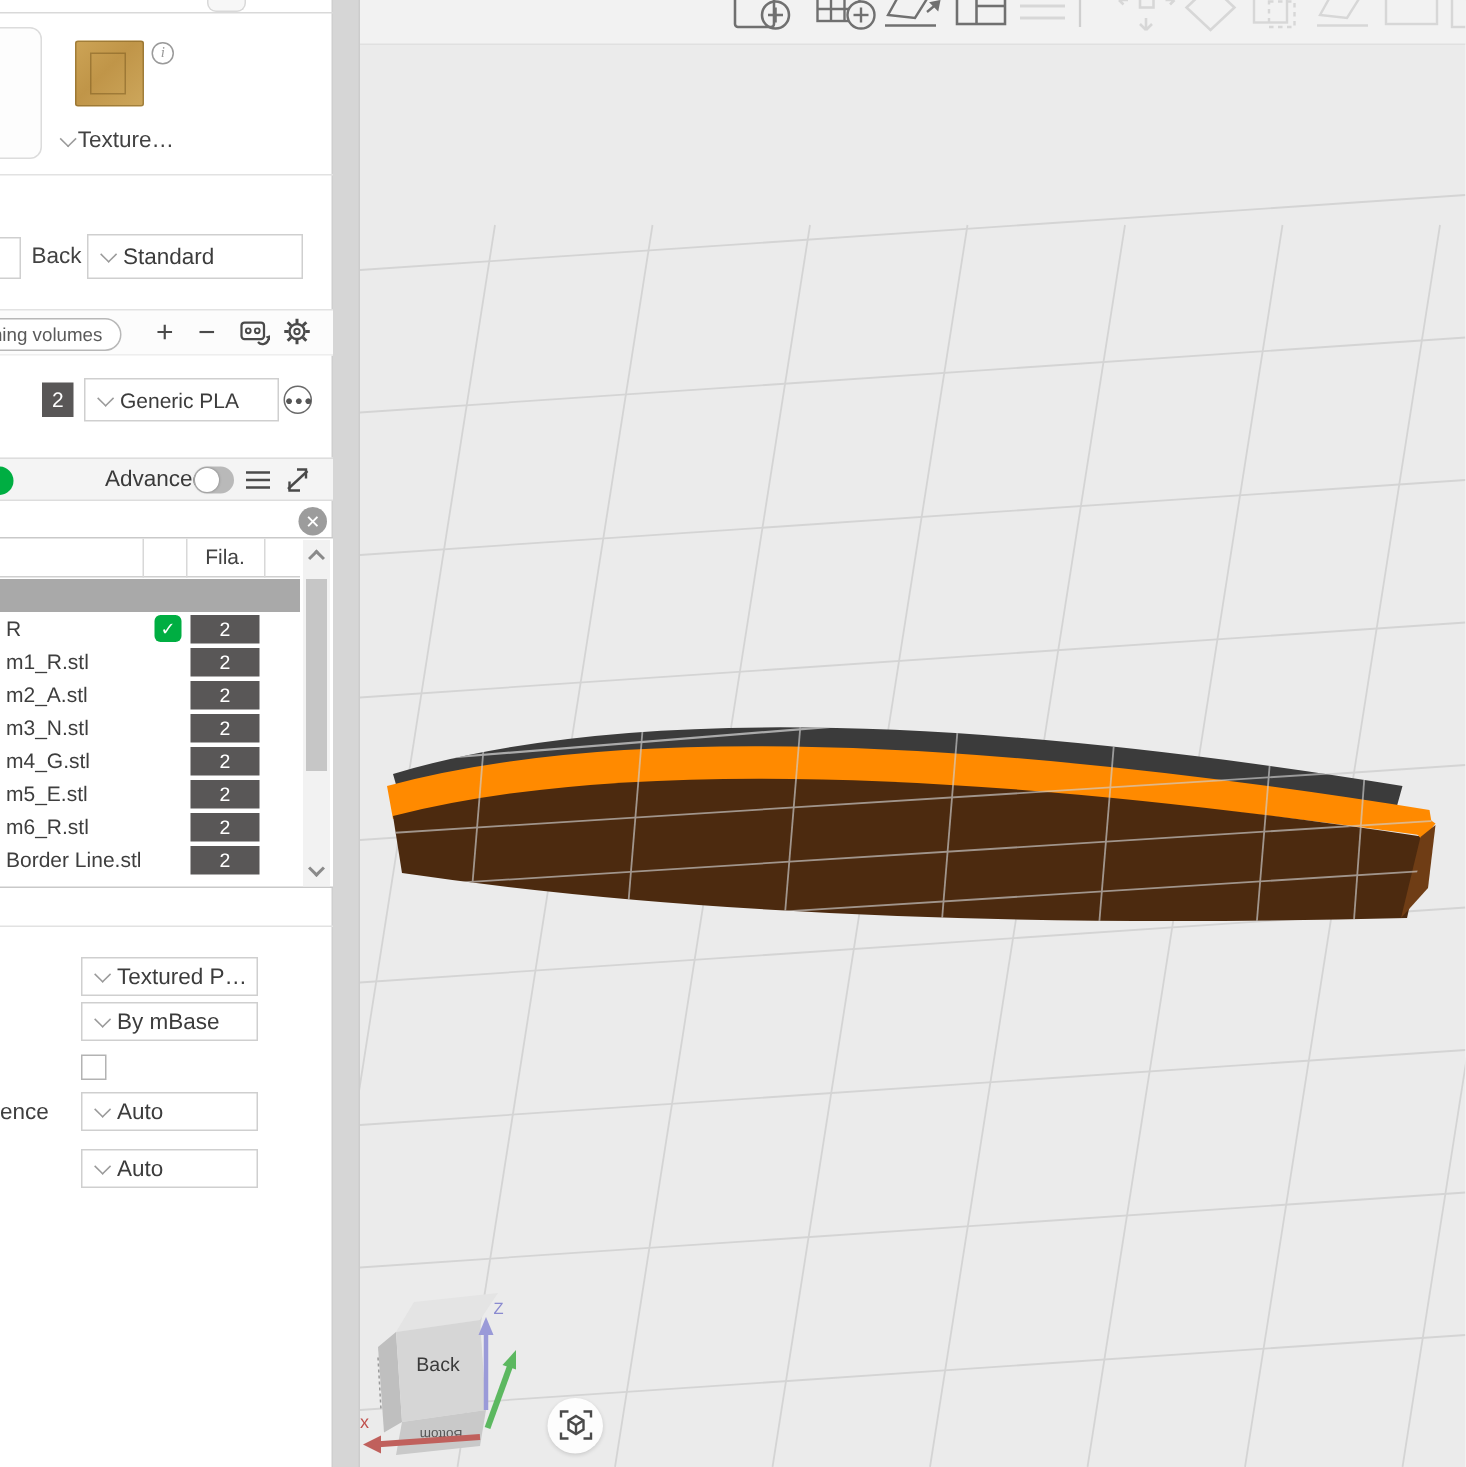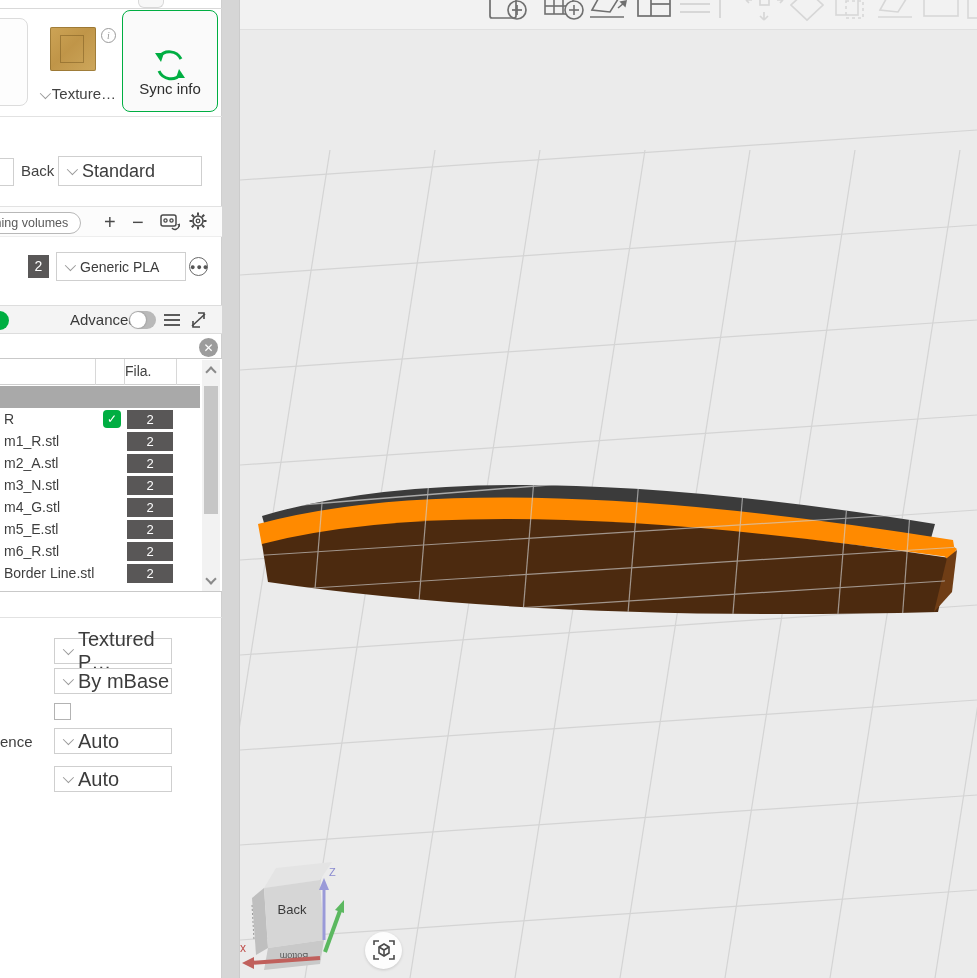--- a/index.html
+++ b/index.html
@@ -30,21 +30,21 @@
     border:1.5px solid var(--accent-green,#00AE42); border-radius:8px; background:#fafafa; text-align:center; }
   .sync-label { position:absolute; bottom:14px; width:100%; font-size:15px; color:#2e2e2e; }
 
   .hline { position:absolute; left:0; width:222px; height:1px; background:#e2e2e2; }
 
   .flow-row { position:absolute; left:0; top:158px; width:222px; height:32px; }
   .flow-partial-input { position:absolute; left:-30px; top:0; width:44px; height:28px;
     border:1px solid #cfcfcf; background:#fff; }
   .flow-label { position:absolute; left:21px; top:4px; font-size:15px; }
   .select { border:1px solid #cfcfcf; background:#fff; display:flex; align-items:center;
-    gap:7px; padding-left:8px; font-size:18px; color:#3c3c3c; }
+    gap:7px; padding-left:8px; font-size:15px; color:#3c3c3c; }
   .flow-select { position:absolute; left:58px; top:-2px; width:144px; height:30px; }
 
   .chev { width:8px; height:8px; border-right:1.5px solid #9a9a9a; border-bottom:1.5px solid #9a9a9a;
     transform:rotate(45deg) translateY(-2px); flex:0 0 8px; }
 
   .fil-bar { position:absolute; left:0; top:206px; width:222px; height:31px;
     border-top:1px solid #e2e2e2; border-bottom:1px solid #eeeeee; background:#fcfcfc;
     display:flex; align-items:center; }
   .flush-btn { position:absolute; left:-42px; top:5px; height:22px; padding:0 12px;
     border:1px solid #b8b8b8; border-radius:11px; background:#fff; font-size:12.5px;
@@ -72,37 +72,37 @@
 
   .close-btn { position:absolute; left:199px; top:338px; width:19px; height:19px; border-radius:50%;
     background:#9c9c9c; color:#fff; border:none; font-size:12px; line-height:18px; text-align:center; }
 
   
   .obj-table { position:absolute; left:0; top:358px; width:222px; height:234px;
     border-top:1px solid #c9c9c9; border-bottom:1px solid #c9c9c9; background:#fff; overflow:hidden; }
   .tbl-head { position:absolute; left:0; top:0; width:200px; height:26px; border-bottom:1px solid #cfcfcf;
     font-size:14px; color:#424242; }
   .tbl-head .col-line { position:absolute; top:0; height:26px; width:1px; background:#d8d8d8; }
-  .fila-head { position:absolute; left:125px; top:4px; width:50px; }
+  .fila-head { position:absolute; left:125px; top:4px; width:50px; text-align:center; }
   .tbl-body { position:absolute; left:0; top:27px; width:200px; }
   .trow { position:relative; width:200px; height:22px; }
   .trow.sel { background:#a9a9a9; }
   .tname { position:absolute; left:4px; top:3px; font-size:14px; color:#3e3e3e; white-space:nowrap; }
   .fil-badge { position:absolute; left:127px; top:1.5px; width:46px; height:19px; background:#595757;
     color:#fff; font-size:13px; text-align:center; line-height:19px; }
   .rowcheck { position:absolute; left:103px; top:2px; width:18px; height:18px; border-radius:4px;
     background:var(--accent-green,#00AE42); color:#fff; font-size:12px; text-align:center; line-height:18px; }
   .scrollbar { position:absolute; right:2px; top:1px; width:18px; height:231px; background:#f2f2f2; }
   .sb-thumb { position:absolute; left:2px; top:26px; width:14px; height:128px; background:#c6c6c6; }
   .sb-chev { position:absolute; left:5px; width:8px; height:8px; border-right:2px solid #8a8a8a; border-bottom:2px solid #8a8a8a; }
   .sb-up { top:8px; transform:rotate(-135deg); }
   .sb-dn { bottom:8px; transform:rotate(45deg); }
 
   
-  .set-select { position:absolute; left:54px; width:118px; height:26px; font-size:20px; }
+  .set-select { position:absolute; left:54px; width:118px; height:26px; font-size:15px; }
   .set-check { position:absolute; left:54px; top:703px; width:17px; height:17px; border:1px solid #b3b3b3;
     background:#fff; }
   .ence-label { position:absolute; left:0; top:733px; font-size:15px; color:#3e3e3e; }
 
   
   .divider-strip { position:absolute; left:222px; top:0; width:18px; height:978px;
     background:#d6d6d6; border-right:1px solid #cccccc; z-index:4; }
 
   
   .viewport { position:absolute; left:240px; top:0; width:737px; height:978px;
@@ -127,29 +127,20 @@
 
   <div class="texture-card">
     <div class="plate-img"></div>
     <div class="info-badge">i</div>
     <div class="texture-label">
       <span class="chev" style="display:inline-block"></span>
       <span>Texture…</span>
     </div>
   </div>
 
-  <button class="sync-btn">
-    <svg width="44" height="44" viewBox="0 0 44 44" style="margin-top:12px">
-      <path d="M33 15 A 13 13 0 0 0 11 13" fill="none" stroke="#00AE42" stroke-width="3"></path>
-      <polygon points="7,9 13,18 16,9" fill="#00AE42"></polygon>
-      <path d="M11 27 A 13 13 0 0 0 33 30" fill="none" stroke="#00AE42" stroke-width="3"></path>
-      <polygon points="37,34 31,25 28,34" fill="#00AE42"></polygon>
-    </svg>
-    <div class="sync-label">Sync info</div>
-  </button>
 
   <div class="hline" style="top:116px"></div>
 
   <div class="flow-row">
     <div class="flow-partial-input"></div>
     <div class="flow-label">Back</div>
     <div class="select flow-select">
       <span class="chev"></span>
       <span>Standard</span>
     </div>

